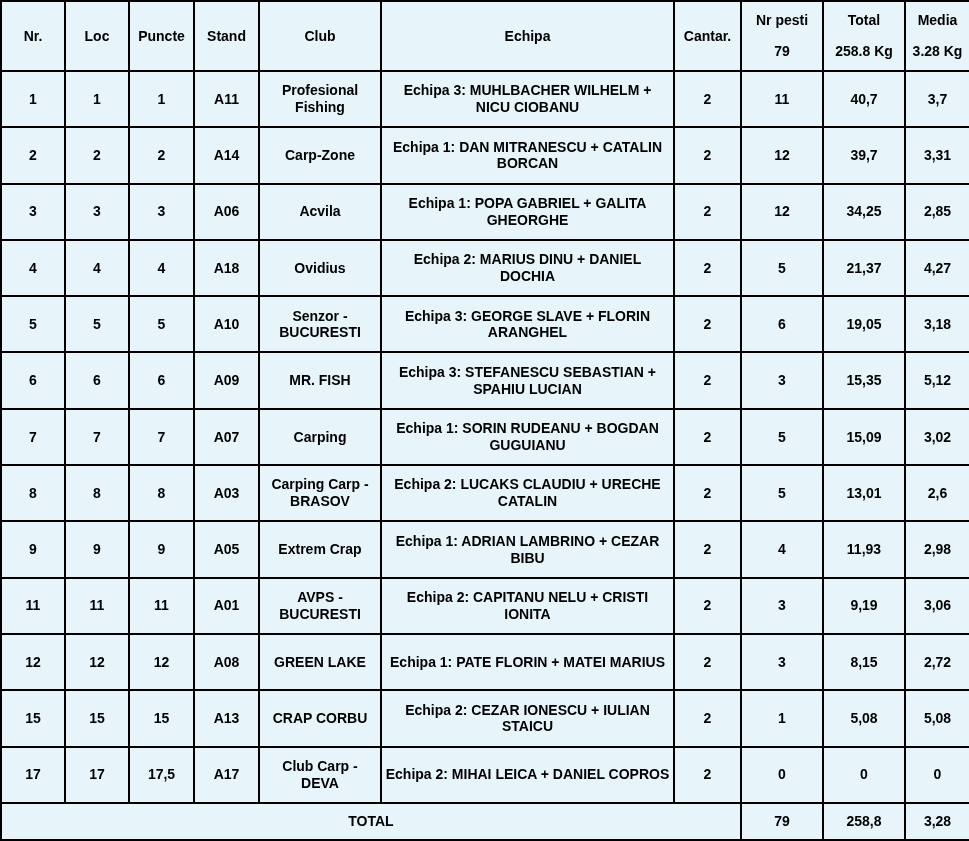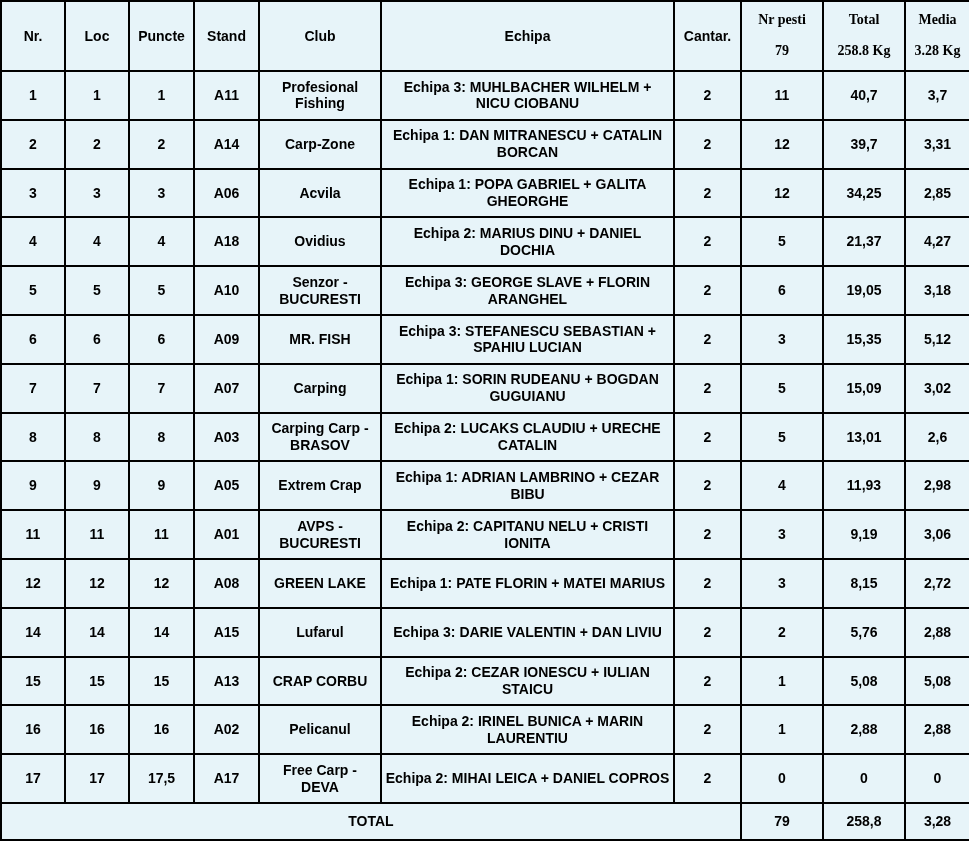--- a/index.html
+++ b/index.html
@@ -32,21 +32,20 @@
   tfoot tr { height: 37px; }
   thead th {
     border-bottom: 4px solid #000000;
     font-size: 15px;
   }
   .two-line {
     display: flex;
     flex-direction: column;
     justify-content: space-around;
     height: 62px;
-    font-family: Liberation Serif, serif;
   }
   td.echipa { font-size: 13.5px; padding: 0 4px; }
   td.club   { font-size: 13.5px; padding: 0 2px; margin-left: 29px; }
   tfoot td {
     border-top: 4px solid #000000;
     border-bottom: 4px solid #000000;
     font-size: 15px;
   }
   table.results { border: 2px solid #000000; }
 </style>
@@ -234,65 +233,41 @@
     <td>A08</td>
     <td class="club">GREEN LAKE</td>
     <td class="echipa">Echipa 1: PATE FLORIN + MATEI MARIUS</td>
     <td>2</td>
     <td>3</td>
     <td>8,15</td>
     <td>2,72</td>
   </tr>
 
 
-  <tr>
-    <td>14</td>
-    <td>14</td>
-    <td>14</td>
-    <td>A15</td>
-    <td class="club">Lufarul</td>
-    <td class="echipa">Echipa 3: DARIE VALENTIN + DAN LIVIU</td>
-    <td>2</td>
-    <td>2</td>
-    <td>5,76</td>
-    <td>2,88</td>
-  </tr>
 
   <tr>
     <td>15</td>
     <td>15</td>
     <td>15</td>
     <td>A13</td>
     <td class="club">CRAP CORBU</td>
     <td class="echipa">Echipa 2: CEZAR IONESCU + IULIAN STAICU</td>
     <td>2</td>
     <td>1</td>
     <td>5,08</td>
     <td>5,08</td>
   </tr>
 
-  <tr>
-    <td>16</td>
-    <td>16</td>
-    <td>16</td>
-    <td>A02</td>
-    <td class="club">Pelicanul</td>
-    <td class="echipa">Echipa 2: IRINEL BUNICA + MARIN LAURENTIU</td>
-    <td>2</td>
-    <td>1</td>
-    <td>2,88</td>
-    <td>2,88</td>
-  </tr>
 
   <tr>
     <td>17</td>
     <td>17</td>
     <td>17,5</td>
     <td>A17</td>
-    <td class="club">Free Carp - DEVA</td>
+    <td class="club">Club Carp - DEVA</td>
     <td class="echipa">Echipa 2: MIHAI LEICA + DANIEL COPROS</td>
     <td>2</td>
     <td>0</td>
     <td>0</td>
     <td>0</td>
   </tr>
 
 </tbody>
   <tfoot>
     <tr>

